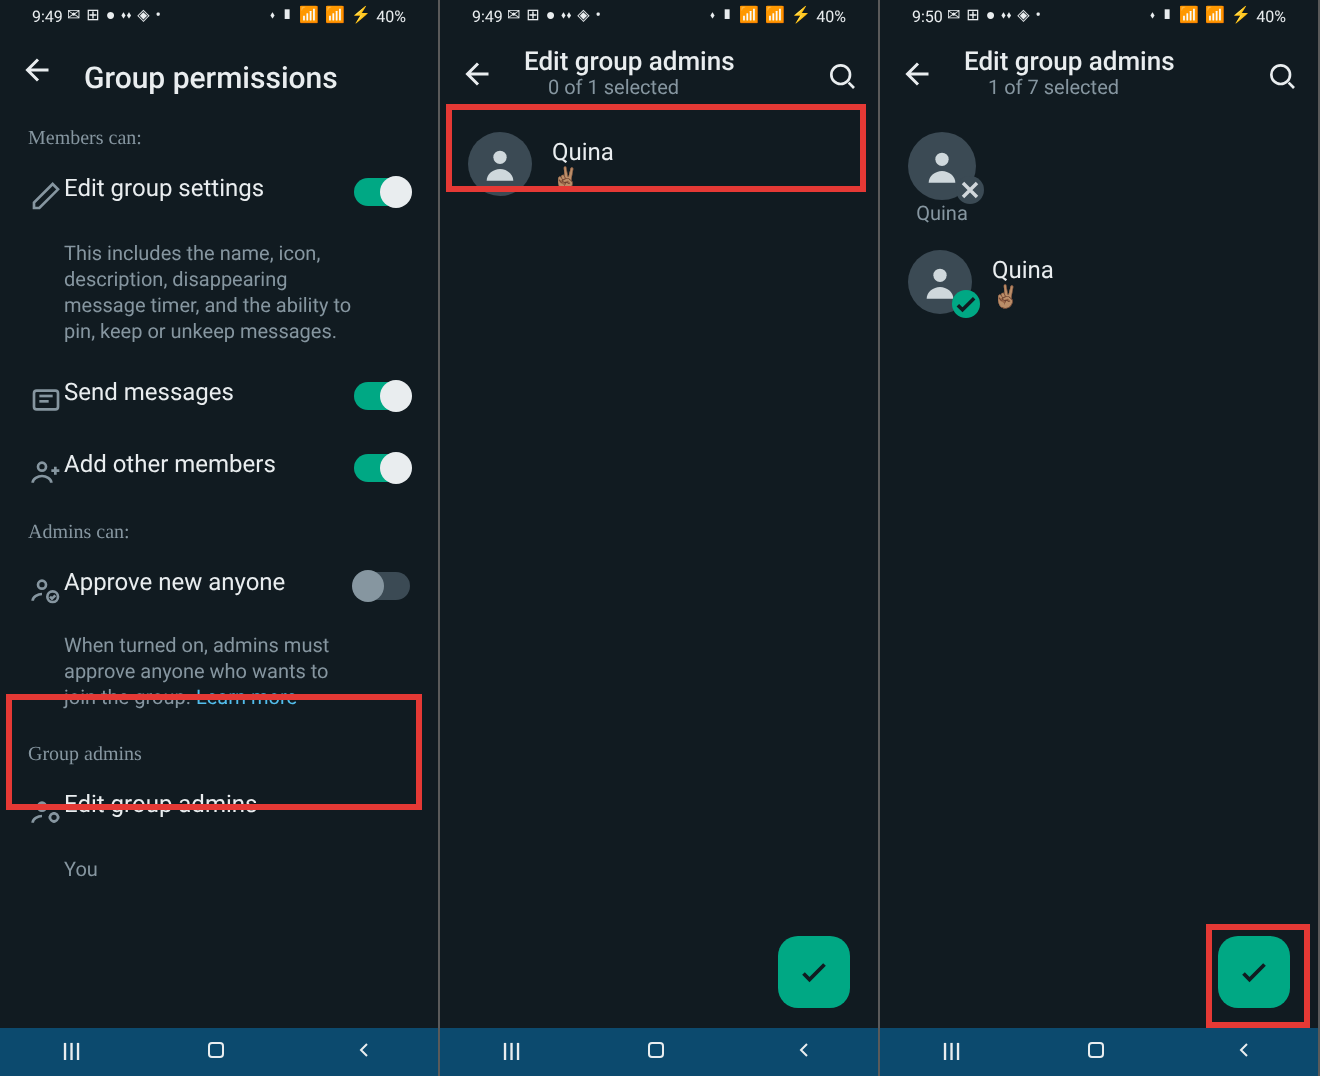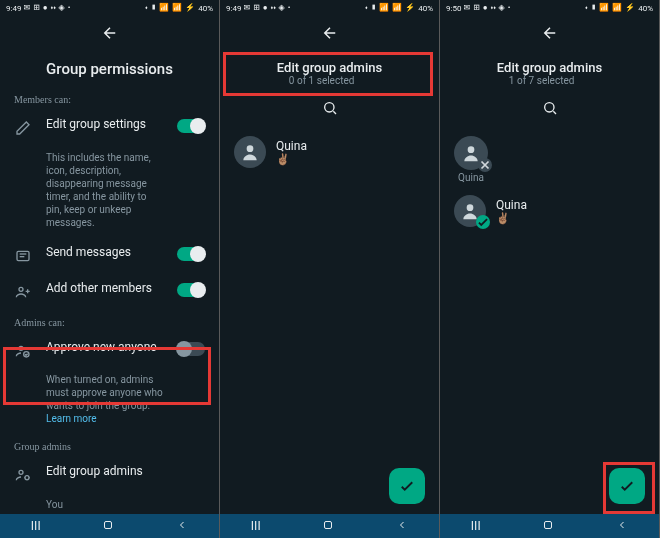--- a/index.html
+++ b/index.html
@@ -20,54 +20,53 @@
     display: flex;
     flex-direction: column;
     overflow: hidden;
   }
   
   .status-bar {
     height: 16px;
     display: flex;
     justify-content: space-between;
     align-items: center;
-    padding: 0 6px;
+    padding: 0 16px;
     font-size: 8px;
     color: #e9edef;
     background: #111b21;
   }
   .status-left, .status-right { display: flex; align-items: center; gap: 2px; }
   .status-icons { font-size: 8px; letter-spacing: 0.5px;}
   
   .app-header {
     display: flex;
-    align-items: center;
+    align-items: flex-end;
     padding: 8px 10px;
     gap: 14px;
     color: #e9edef;
     min-height: 40px;
-    flex-direction: column;
   }
   .app-header .title-block { flex: 1; display: flex; flex-direction: column; }
   .app-title { font-size: 15px; font-weight: 500; color: #e9edef; }
   .app-subtitle { font-size: 10px; color: #8696a0; margin-left: 12px; }
   .back-icon, .search-icon { color: #e9edef; }
   
   .content { flex: 1; overflow: hidden; padding: 0 0; color: #e9edef; }
   .section-label {
     font-size: 10px;
     color: #8696a0;
     padding: 8px 14px 4px;
     font-family: Liberation Serif, serif;
   }
   .item {
     display: flex;
     align-items: flex-start;
     padding: 8px 14px;
-    gap: 14px;
+    gap: 0;
   }
   .item-icon {
     width: 18px;
     height: 18px;
     flex: 0 0 18px;
     color: #8696a0;
     display: flex;
     align-items: center;
     justify-content: center;
     margin-top: 2px;

